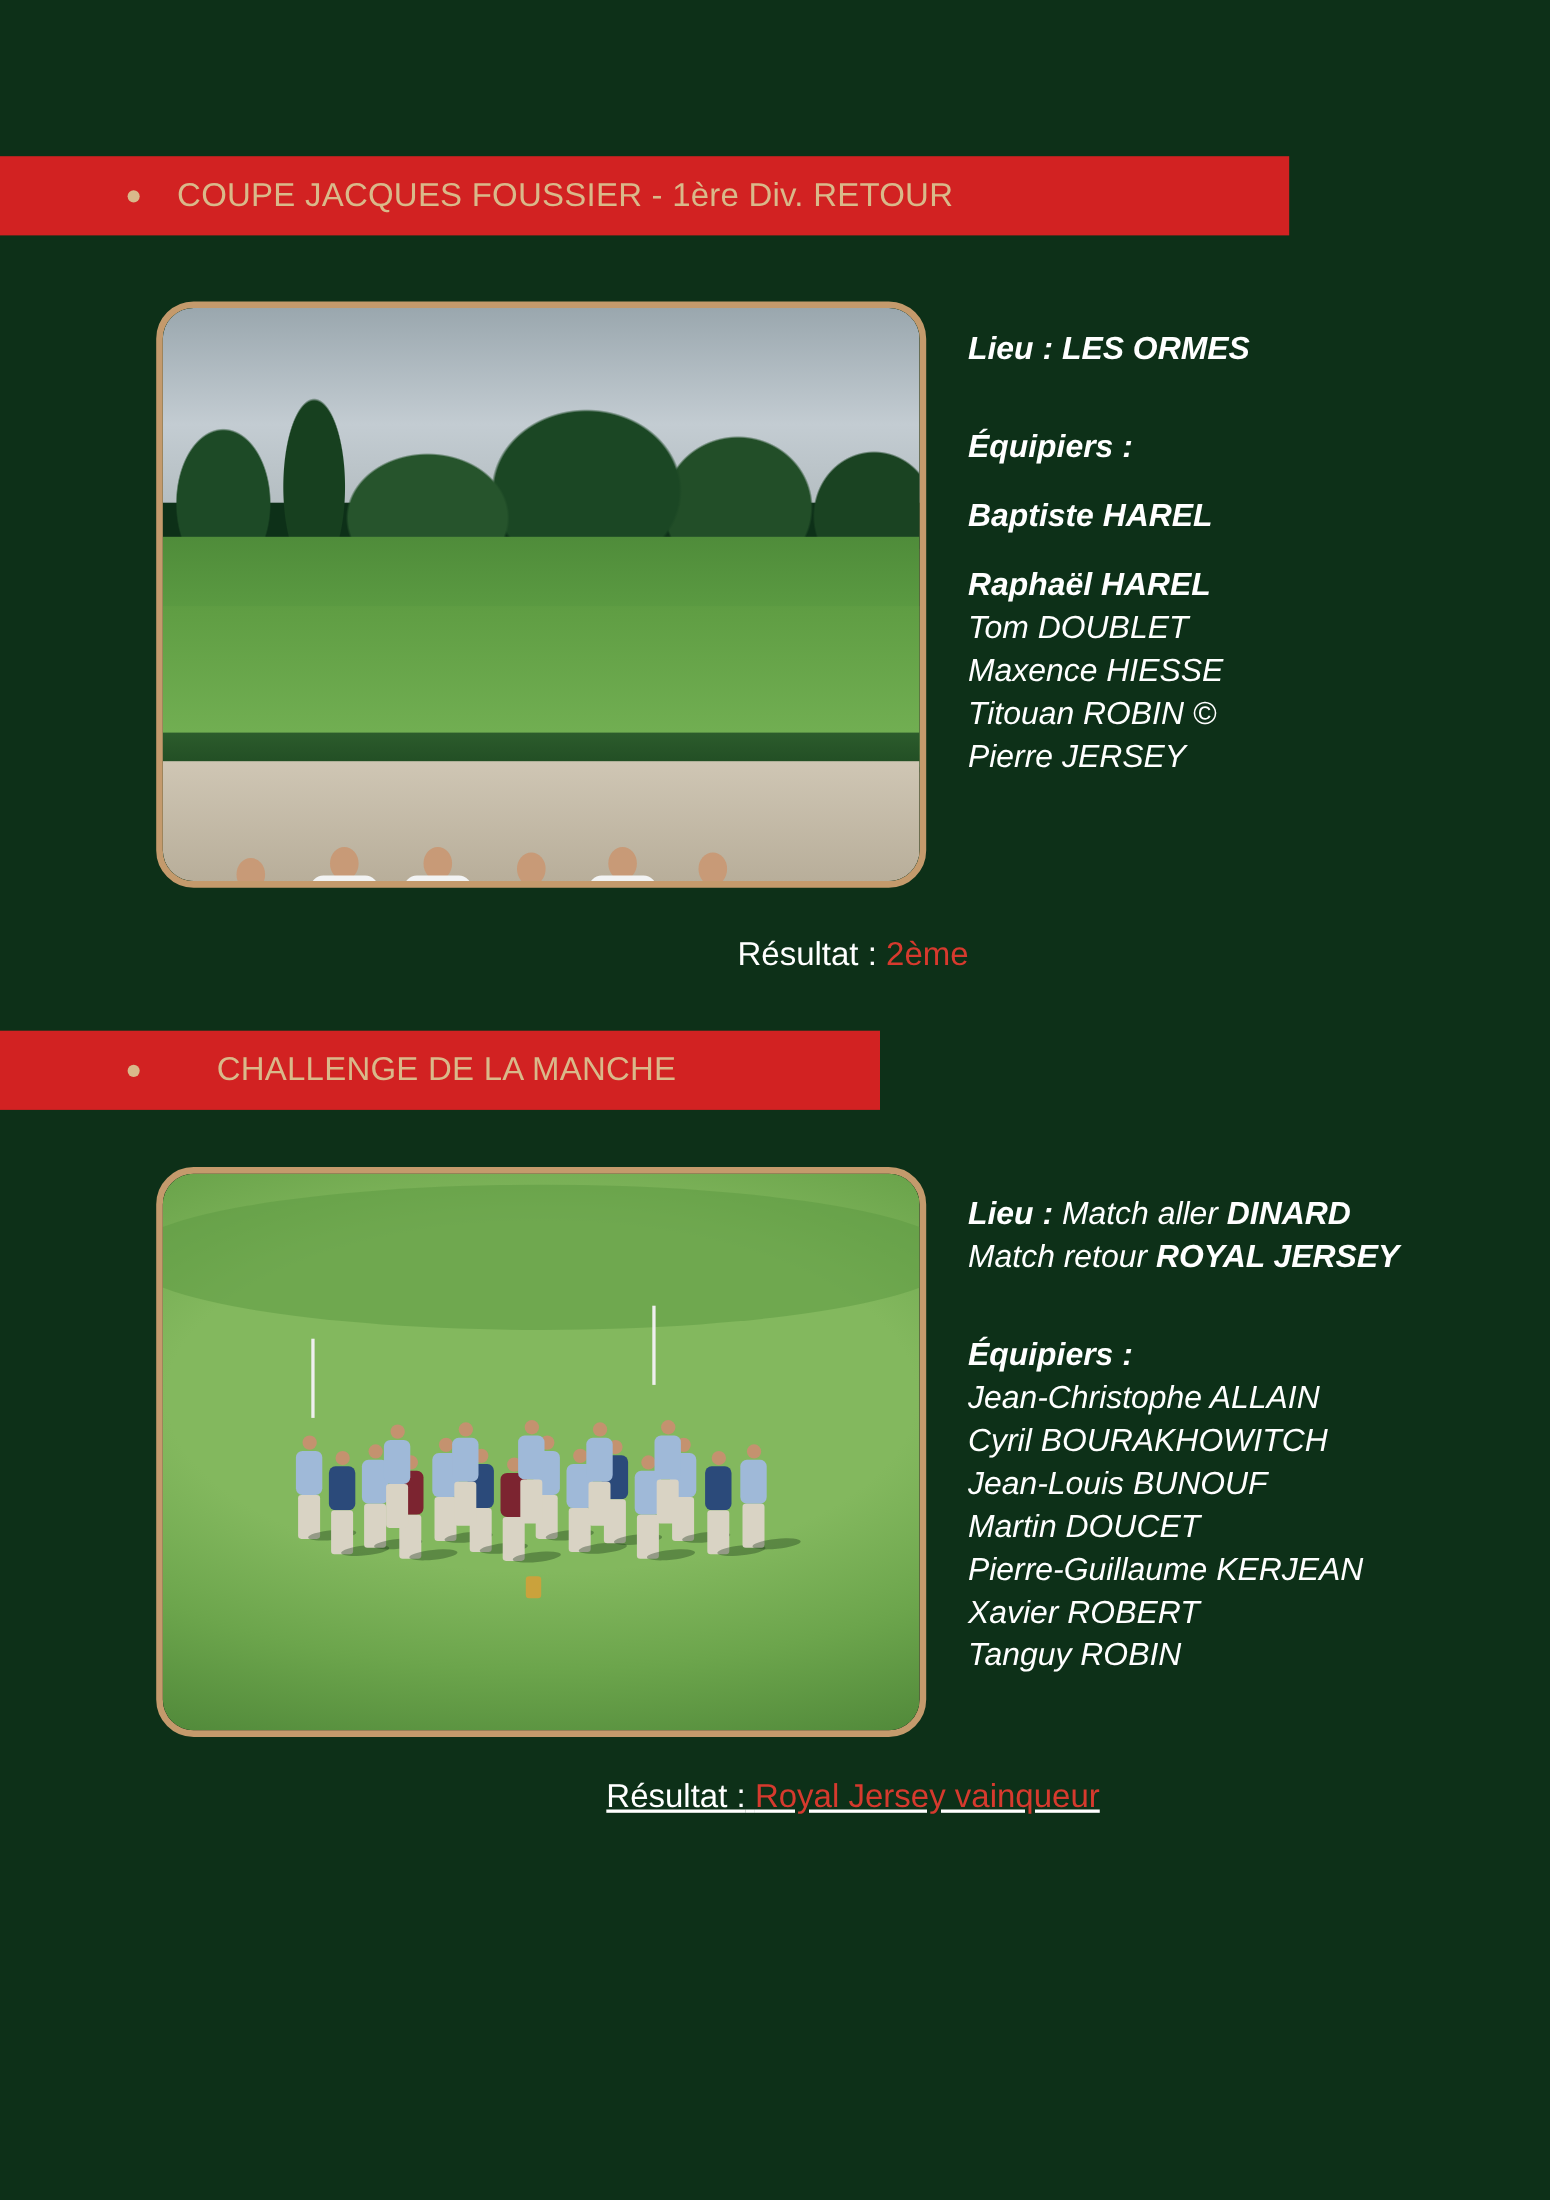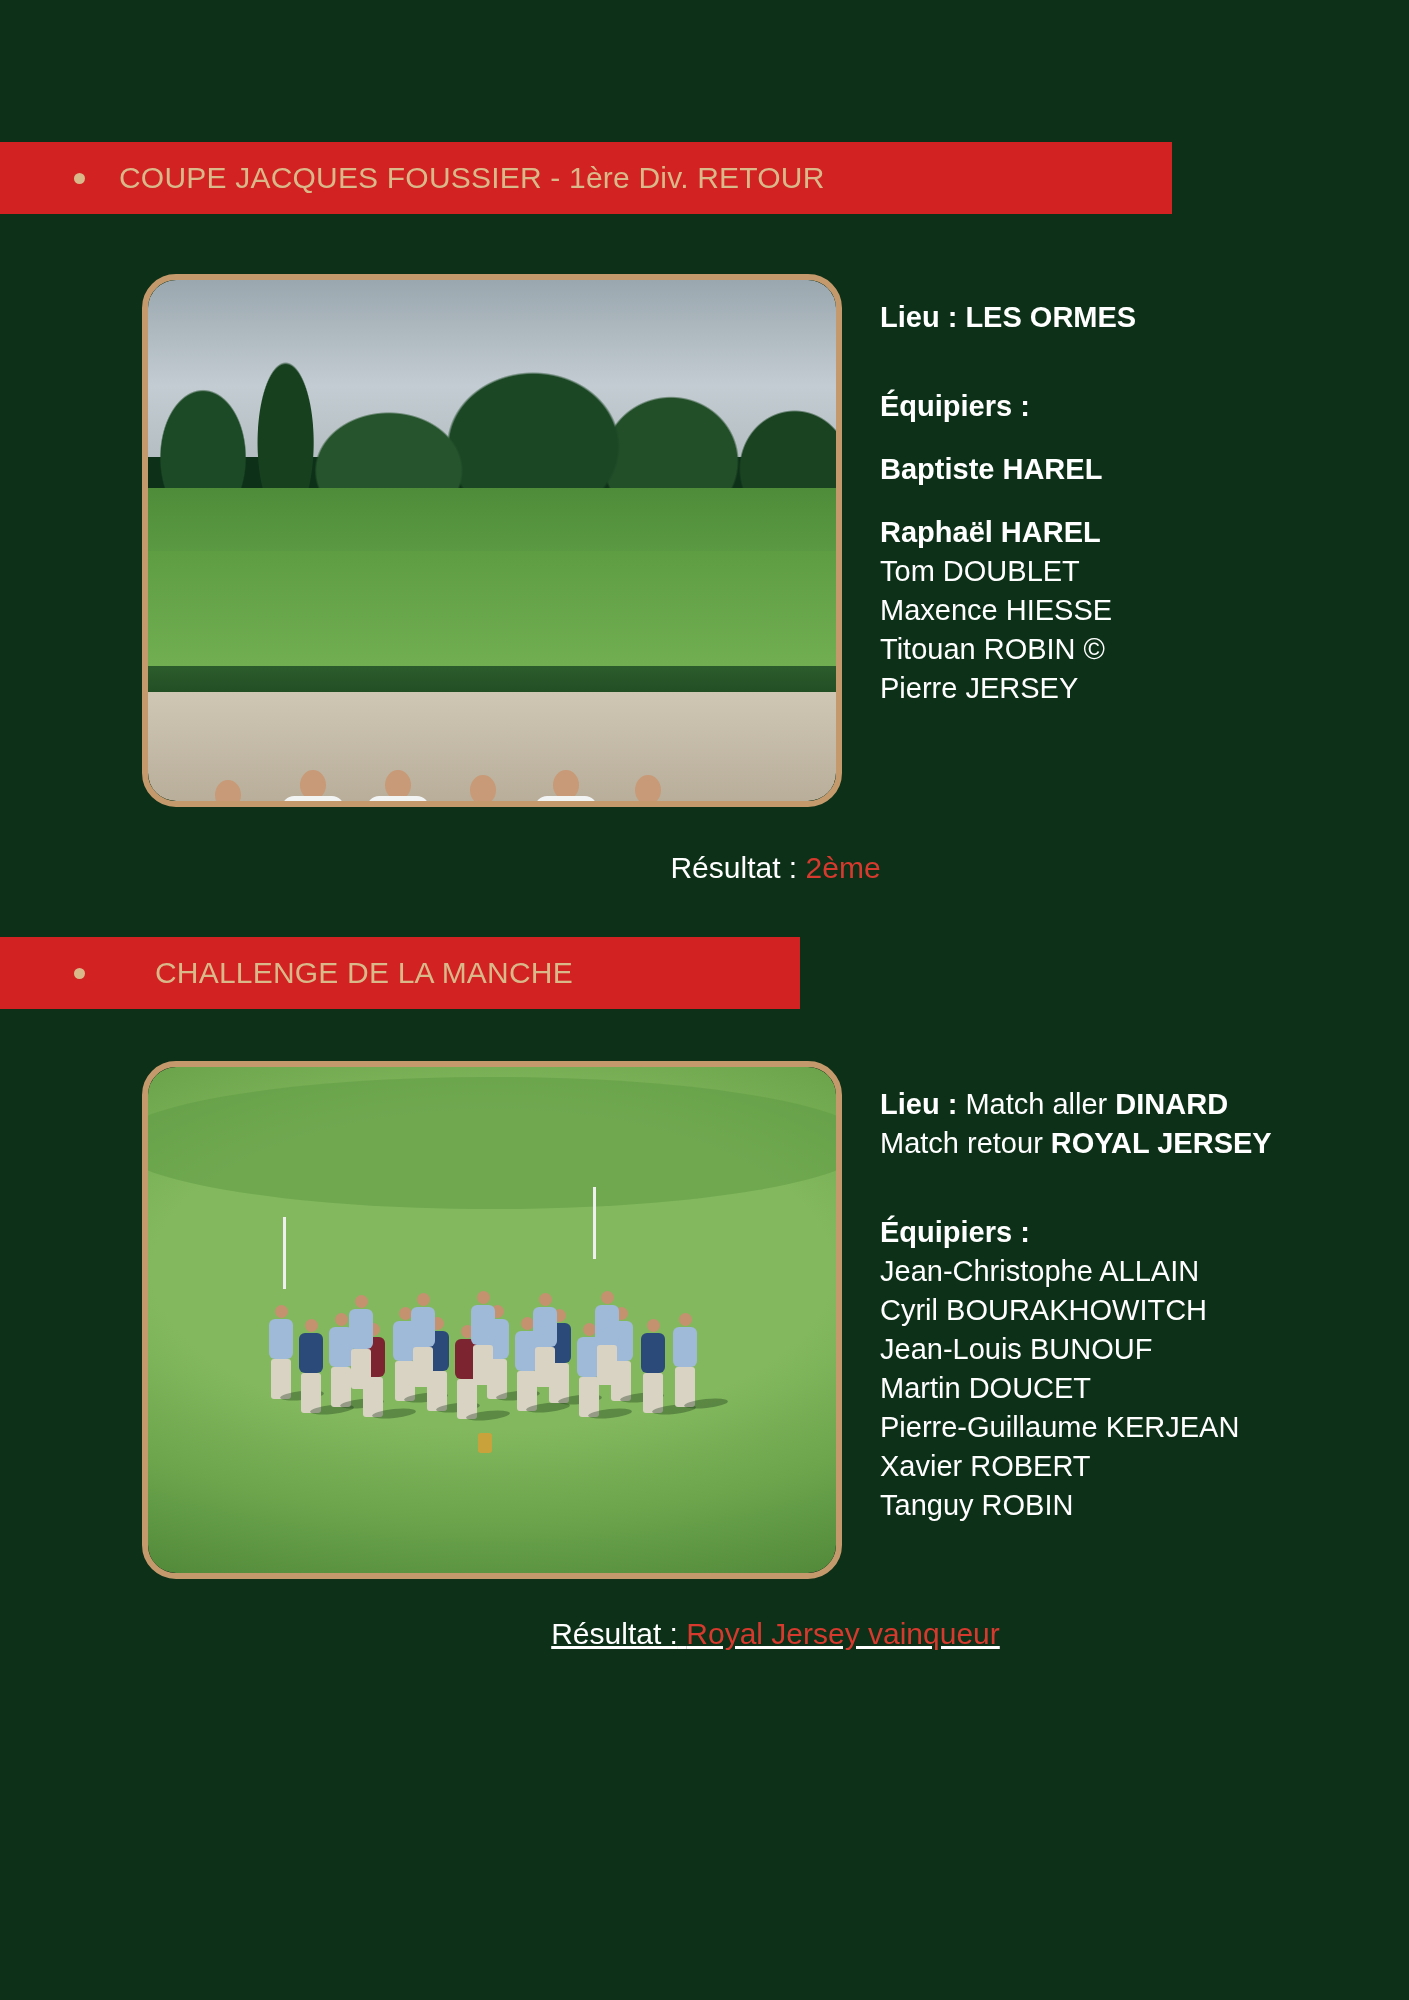--- a/index.html
+++ b/index.html
@@ -16,21 +16,21 @@
   }
 
   
   .banner {
     background: #d22222;
     color: #d9b98a;
     display: flex;
     align-items: center;
     height: 72px;
     box-sizing: border-box;
-    padding-left: 74px;
+    padding-left: 116px;
     font-size: 30px;
     letter-spacing: 0.2px;
     font-weight: 400;
   }
   .banner .bullet {
     width: 11px;
     height: 11px;
     border-radius: 50%;
     background: #d9b98a;
     margin-right: 34px;
@@ -161,20 +161,21 @@
     margin-left: 38px;
     padding-top: 8px;
   }
   #section-1 .info { margin-top: 76px; }
   #section-2 .info { margin-top: 68px; }
 
   .info-line {
     font-size: 29px;
     line-height: 39px;
     white-space: nowrap;
+    font-style: italic;
   }
   .info-line.bold { font-weight: bold; margin-top: 24px; }
   .label-strong { font-weight: bold; }
   .spacer { height: 26px; }
 
   
   .result {
     margin-left: 142px;
     margin-top: 40px;
     font-size: 30px;

